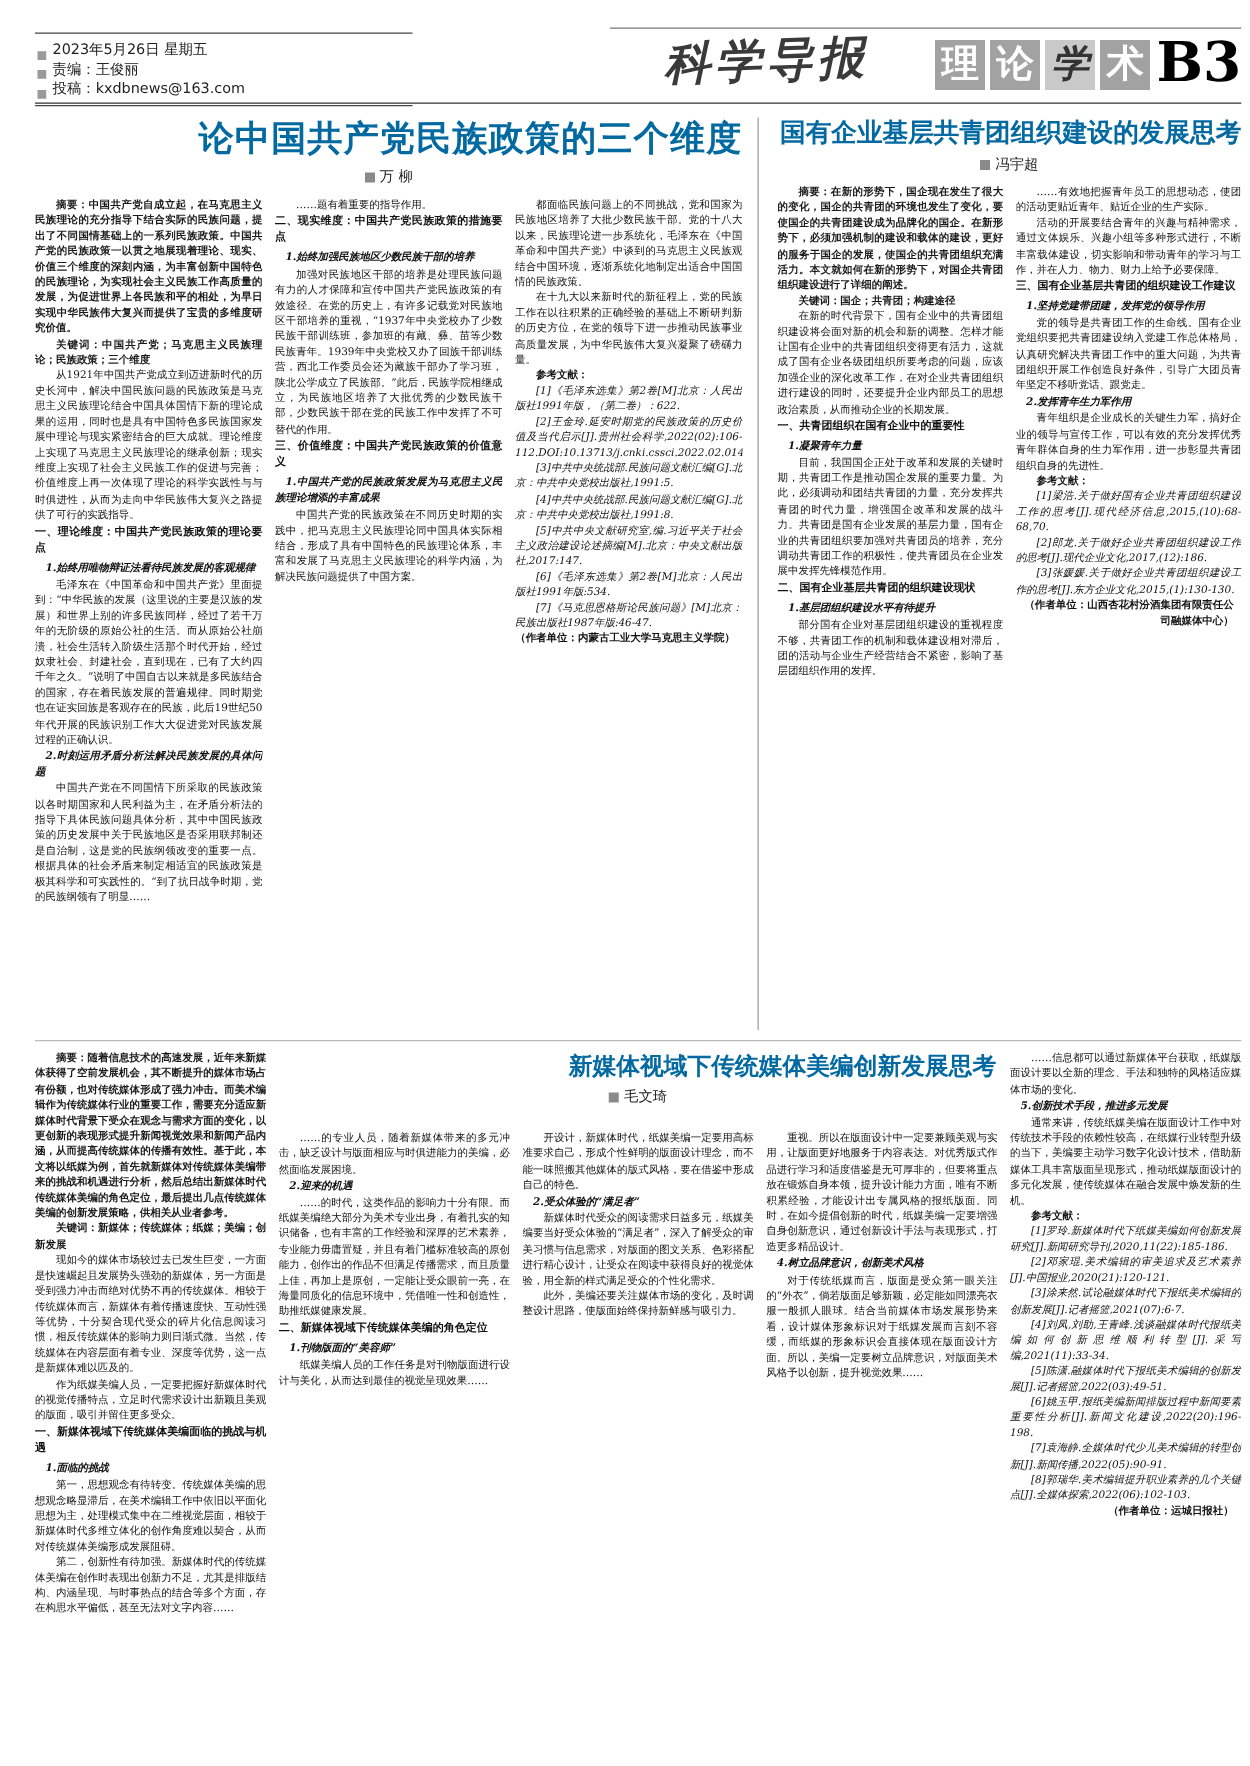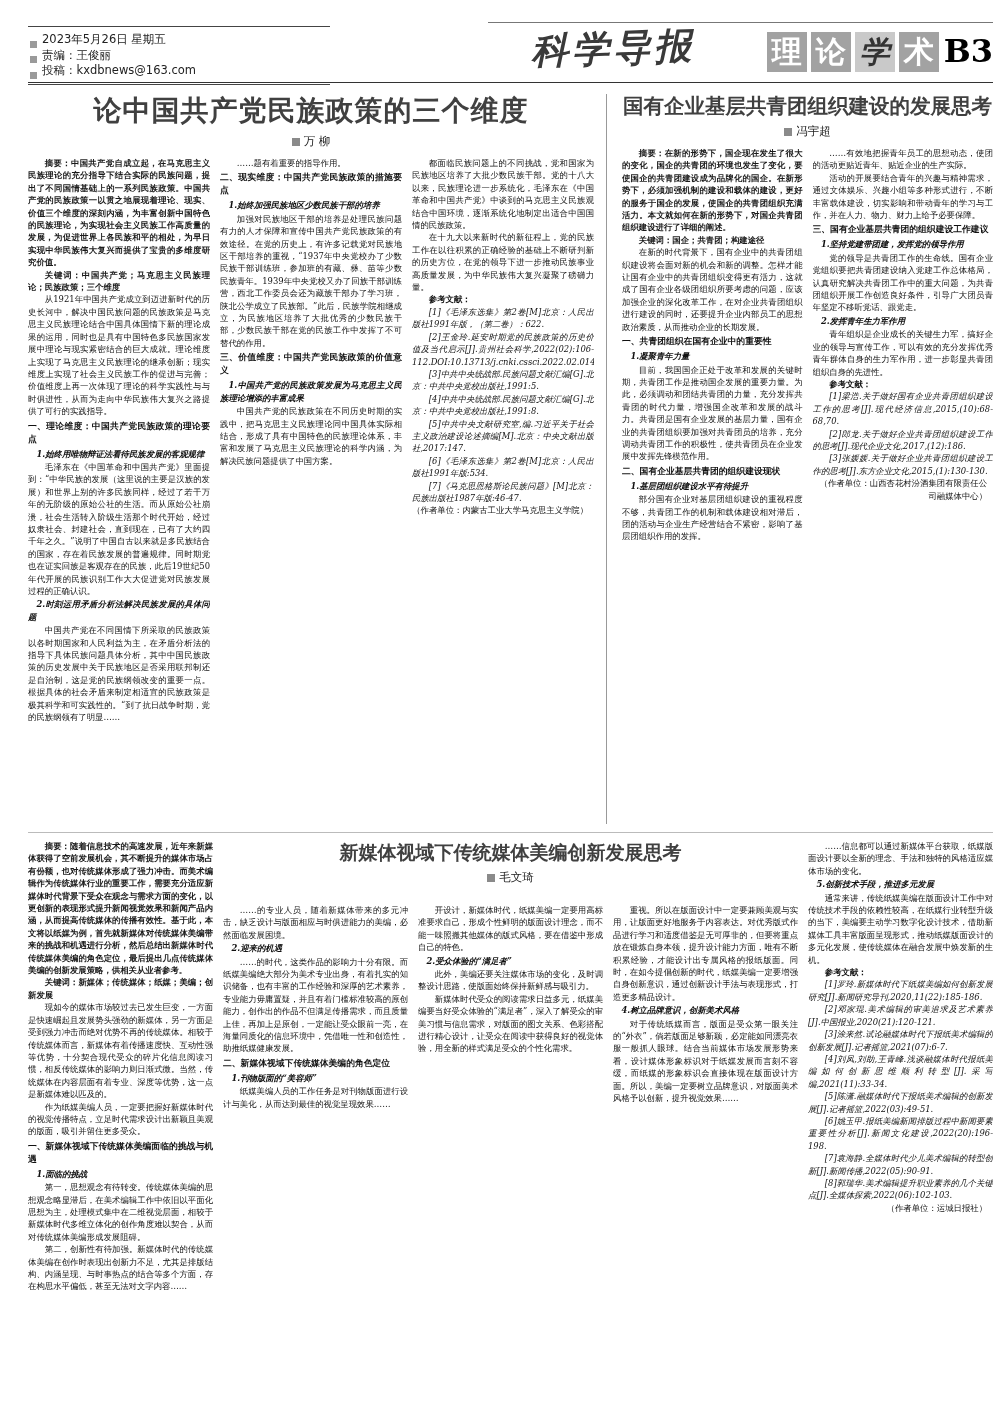--- a/index.html
+++ b/index.html
@@ -11,24 +11,24 @@
   .mast-line{font-family:"DejaVu Sans","Liberation Sans",sans-serif;font-size:11.5px;line-height:15.5px;color:#222;display:flex;align-items:flex-end;}
   .sq{display:inline-block;width:7px;height:7px;background:#9a9a9a;margin-right:5px;flex:0 0 auto;}
   #mast-logo{position:absolute;left:470px;top:2px;width:230px;text-align:center;
      font-family:"DejaVu Serif",serif;font-style:italic;font-weight:bold;font-size:37px;color:#3a3a3a;
      transform:rotate(-2deg);letter-spacing:4px;}
   #mast-rule-top{position:absolute;left:460px;top:0px;width:505px;border-top:1px solid #777;}
   #mast-right{position:absolute;right:0;top:8px;display:flex;align-items:flex-end;}
   .sec-box{width:40px;height:40px;background:#a2a2a2;color:#fff;font-family:"DejaVu Sans",sans-serif;
      font-weight:bold;font-size:30px;line-height:40px;text-align:center;margin-left:4px;}
   .sec-box.light{background:#c9c9c9;color:#333;font-family:"DejaVu Serif",serif;font-style:italic;}
-  #page-no{font-family:"DejaVu Serif",serif;font-weight:bold;font-size:32px;line-height:42px;color:#000;margin-left:5px;}
+  #page-no{font-family:"DejaVu Serif",serif;font-weight:bold;font-size:44px;line-height:42px;color:#000;margin-left:5px;}
   #masthead-bottom-rule{position:absolute;left:28px;top:82px;width:965px;border-top:1.5px solid #333;}
   
-  .art-title{font-family:Liberation Sans, sans-serif;font-weight:bold;color:#404040;text-align:center;}
+  .art-title{font-family:Liberation Sans, sans-serif;font-weight:bold;color:#0369a1;text-align:right;}
   .byline{text-align:center;font-family:"DejaVu Sans",sans-serif;font-size:11.5px;color:#222;margin-top:4px;}
   .byline .sq{width:8px;height:8px;background:#8a8a8a;margin-right:4px;vertical-align:middle;display:inline-block;}
   #article1{position:absolute;left:28px;top:92px;width:566px;}
   #article1 .art-title{font-size:28px;letter-spacing:1px;}
   #article2{position:absolute;left:622px;top:92px;width:371px;}
   #article2 .art-title{font-size:20.5px;}
   #vert-divider{position:absolute;left:606px;top:94px;height:730px;border-left:1px solid #999;}
   #top-bottom-rule{position:absolute;left:28px;top:832px;width:965px;border-top:1px solid #bbb;}
   #article3{position:absolute;left:28px;top:840px;width:965px;height:562px;}
   #a3-headline{position:absolute;left:196px;top:0;width:573px;text-align:center;background:#fff;z-index:2;}
@@ -41,21 +41,21 @@
   #article3 .col{height:562px;}
   #article3 .col.pushed{padding-top:64px;height:498px;}
   
   .blk{font-size:8.4px;line-height:12.4px;margin:0;}
   .blk.p,.blk.abs,.blk.kw{text-indent:2em;}
   .blk.abs,.blk.kw{font-weight:bold;color:#1a1a1a;}
   .blk.h1{font-family:"DejaVu Sans",sans-serif;font-weight:bold;font-size:8.8px;line-height:13px;margin:2px 0;}
   .blk.h2{font-weight:bold;font-style:italic;font-size:8.4px;margin:1px 0;text-indent:1em;}
   .blk.reft{font-weight:bold;text-indent:2em;}
   .blk.ref{font-style:italic;text-indent:2em;}
-  .blk.aff{font-weight:normal;text-align:right;padding-right:6px;}
+  .blk.aff{font-weight:bold;text-align:right;padding-right:6px;}
 </style>
 </head>
 <body>
 
 <div id="page">
 
   <div id="masthead">
     <div id="mast-rule-top"></div>
     <div id="mast-left">
       <div class="mast-line">
@@ -177,22 +177,22 @@
           <div class="blk p">……的专业人员，随着新媒体带来的多元冲击，缺乏设计与版面相应与时俱进能力的美编，必然面临发展困境。</div>
           <div class="blk h2">2.迎来的机遇</div>
           <div class="blk p">……的时代，这类作品的影响力十分有限。而纸媒美编绝大部分为美术专业出身，有着扎实的知识储备，也有丰富的工作经验和深厚的艺术素养，专业能力毋庸置疑，并且有着门槛标准较高的原创能力，创作出的作品不但满足传播需求，而且质量上佳，再加上是原创，一定能让受众眼前一亮，在海量同质化的信息环境中，凭借唯一性和创造性，助推纸媒健康发展。</div>
           <div class="blk h1">二、新媒体视域下传统媒体美编的角色定位</div>
           <div class="blk h2">1.刊物版面的“美容师”</div>
           <div class="blk p">纸媒美编人员的工作任务是对刊物版面进行设计与美化，从而达到最佳的视觉呈现效果……</div>
         </div>
       <div class="col pushed">
           <div class="blk p">开设计，新媒体时代，纸媒美编一定要用高标准要求自己，形成个性鲜明的版面设计理念，而不能一味照搬其他媒体的版式风格，要在借鉴中形成自己的特色。</div>
           <div class="blk h2">2.受众体验的“满足者”</div>
+          <div class="blk p">新媒体时代受众的阅读需求日益多元，纸媒美编要当好受众体验的“满足者”，深入了解受众的审美习惯与信息需求，对版面的图文关系、色彩搭配进行精心设计，让受众在阅读中获得良好的视觉体验，用全新的样式满足受众的个性化需求。</div>
           <div class="blk p">此外，美编还要关注媒体市场的变化，及时调整设计思路，使版面始终保持新鲜感与吸引力。</div>
-          <div class="blk p">新媒体时代受众的阅读需求日益多元，纸媒美编要当好受众体验的“满足者”，深入了解受众的审美习惯与信息需求，对版面的图文关系、色彩搭配进行精心设计，让受众在阅读中获得良好的视觉体验，用全新的样式满足受众的个性化需求。</div>
         </div>
       <div class="col pushed">
           <div class="blk p">重视。所以在版面设计中一定要兼顾美观与实用，让版面更好地服务于内容表达。对优秀版式作品进行学习和适度借鉴是无可厚非的，但要将重点放在锻炼自身本领，提升设计能力方面，唯有不断积累经验，才能设计出专属风格的报纸版面。同时，在如今提倡创新的时代，纸媒美编一定要增强自身创新意识，通过创新设计手法与表现形式，打造更多精品设计。</div>
           <div class="blk h2">4.树立品牌意识，创新美术风格</div>
           <div class="blk p">对于传统纸媒而言，版面是受众第一眼关注的“外衣”，倘若版面足够新颖，必定能如同漂亮衣服一般抓人眼球。结合当前媒体市场发展形势来看，设计媒体形象标识对于纸媒发展而言刻不容缓，而纸媒的形象标识会直接体现在版面设计方面。所以，美编一定要树立品牌意识，对版面美术风格予以创新，提升视觉效果……</div>
         </div>
       <div class="col">
           <div class="blk p">……信息都可以通过新媒体平台获取，纸媒版面设计要以全新的理念、手法和独特的风格适应媒体市场的变化。</div>
           <div class="blk h2">5.创新技术手段，推进多元发展</div>
           <div class="blk p">通常来讲，传统纸媒美编在版面设计工作中对传统技术手段的依赖性较高，在纸媒行业转型升级的当下，美编要主动学习数字化设计技术，借助新媒体工具丰富版面呈现形式，推动纸媒版面设计的多元化发展，使传统媒体在融合发展中焕发新的生机。</div>

